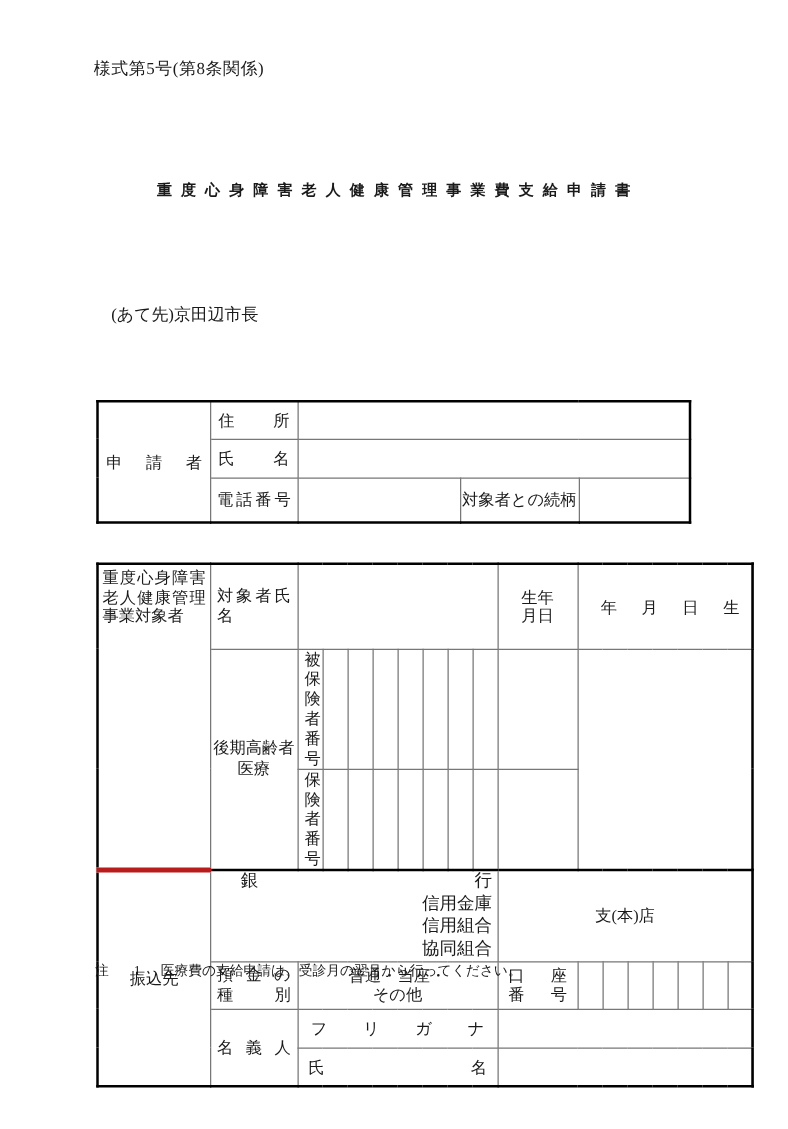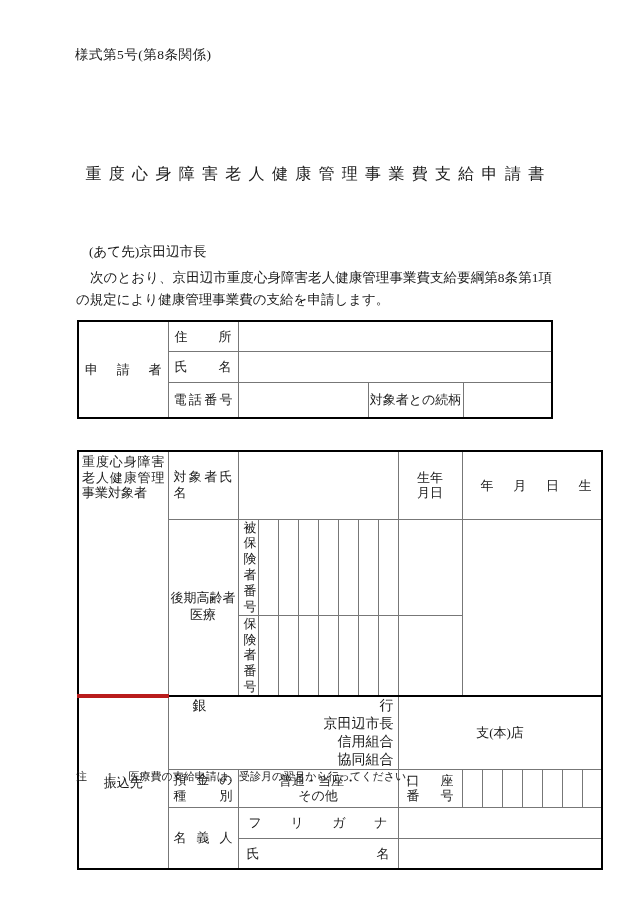--- a/index.html
+++ b/index.html
@@ -35,26 +35,27 @@
     font-size: 13.5px;
     letter-spacing: 0.2px;
     white-space: nowrap;
     line-height: 1.15;
   }
 
   .doc-title {
     position: absolute;
     left: 0;
     right: 0;
-    top: 164px;
+    top: 144px;
     text-align: center;
-    font-size: 16px;
+    font-size: 12px;
     letter-spacing: 7.3px;
     padding-left: 7px;
     white-space: nowrap;
+    font-weight: bold;
   }
 
   .date-line {
     position: absolute;
     left: 0;
     right: 76px;
     top: 208px;
     text-align: right;
     font-size: 13.5px;
     white-space: nowrap;
@@ -169,21 +170,20 @@
 <div class="page">
 
   <div class="form-no">様式第5号(第8条関係)</div>
 
 
   <div class="doc-title">重度心身障害老人健康管理事業費支給申請書</div>
 
 
   <div class="addressee">(あて先)京田辺市長</div>
 
-  <div class="body-para"><span class="indent"></span><span>次のとおり、京田辺市重度心身障害老人健康管理事業費支給要綱第8条第1項の規定により健康管理事業費の支給を申請します。</span></div>
 
   <table class="form" id="applicant-table">
     <colgroup>
       <col style="width:90px">
       <col style="width:70px">
       <col style="width:130px">
       <col style="width:95px">
       <col style="width:89px">
     </colgroup>
     <tbody>
@@ -287,21 +287,21 @@
         <td class="digit"></td>
       </tr>
 
       <tr style="height:66px">
         <td rowspan="4" class="lft" style="vertical-align:middle;border-top:4px solid #b91c1c">
           <span style="display:block">振込先</span>
         </td>
         <td colspan="9" class="bank-row-name" style="border-top:2px solid #000">
           <span class="bank-stack">
             <span style="text-align:justify;text-align-last:justify;text-justify:inter-character;padding-left:24px">銀行</span>
-            <span>京田辺市長</span>
+            <span>信用金庫</span>
             <span>信用組合</span>
             <span>協同組合</span>
           </span>
         </td>
         <td colspan="8" class="rgt" style="border-top:2px solid #000">
           <span>支(本)店</span>
         </td>
       </tr>
 
       <tr style="height:38px">

